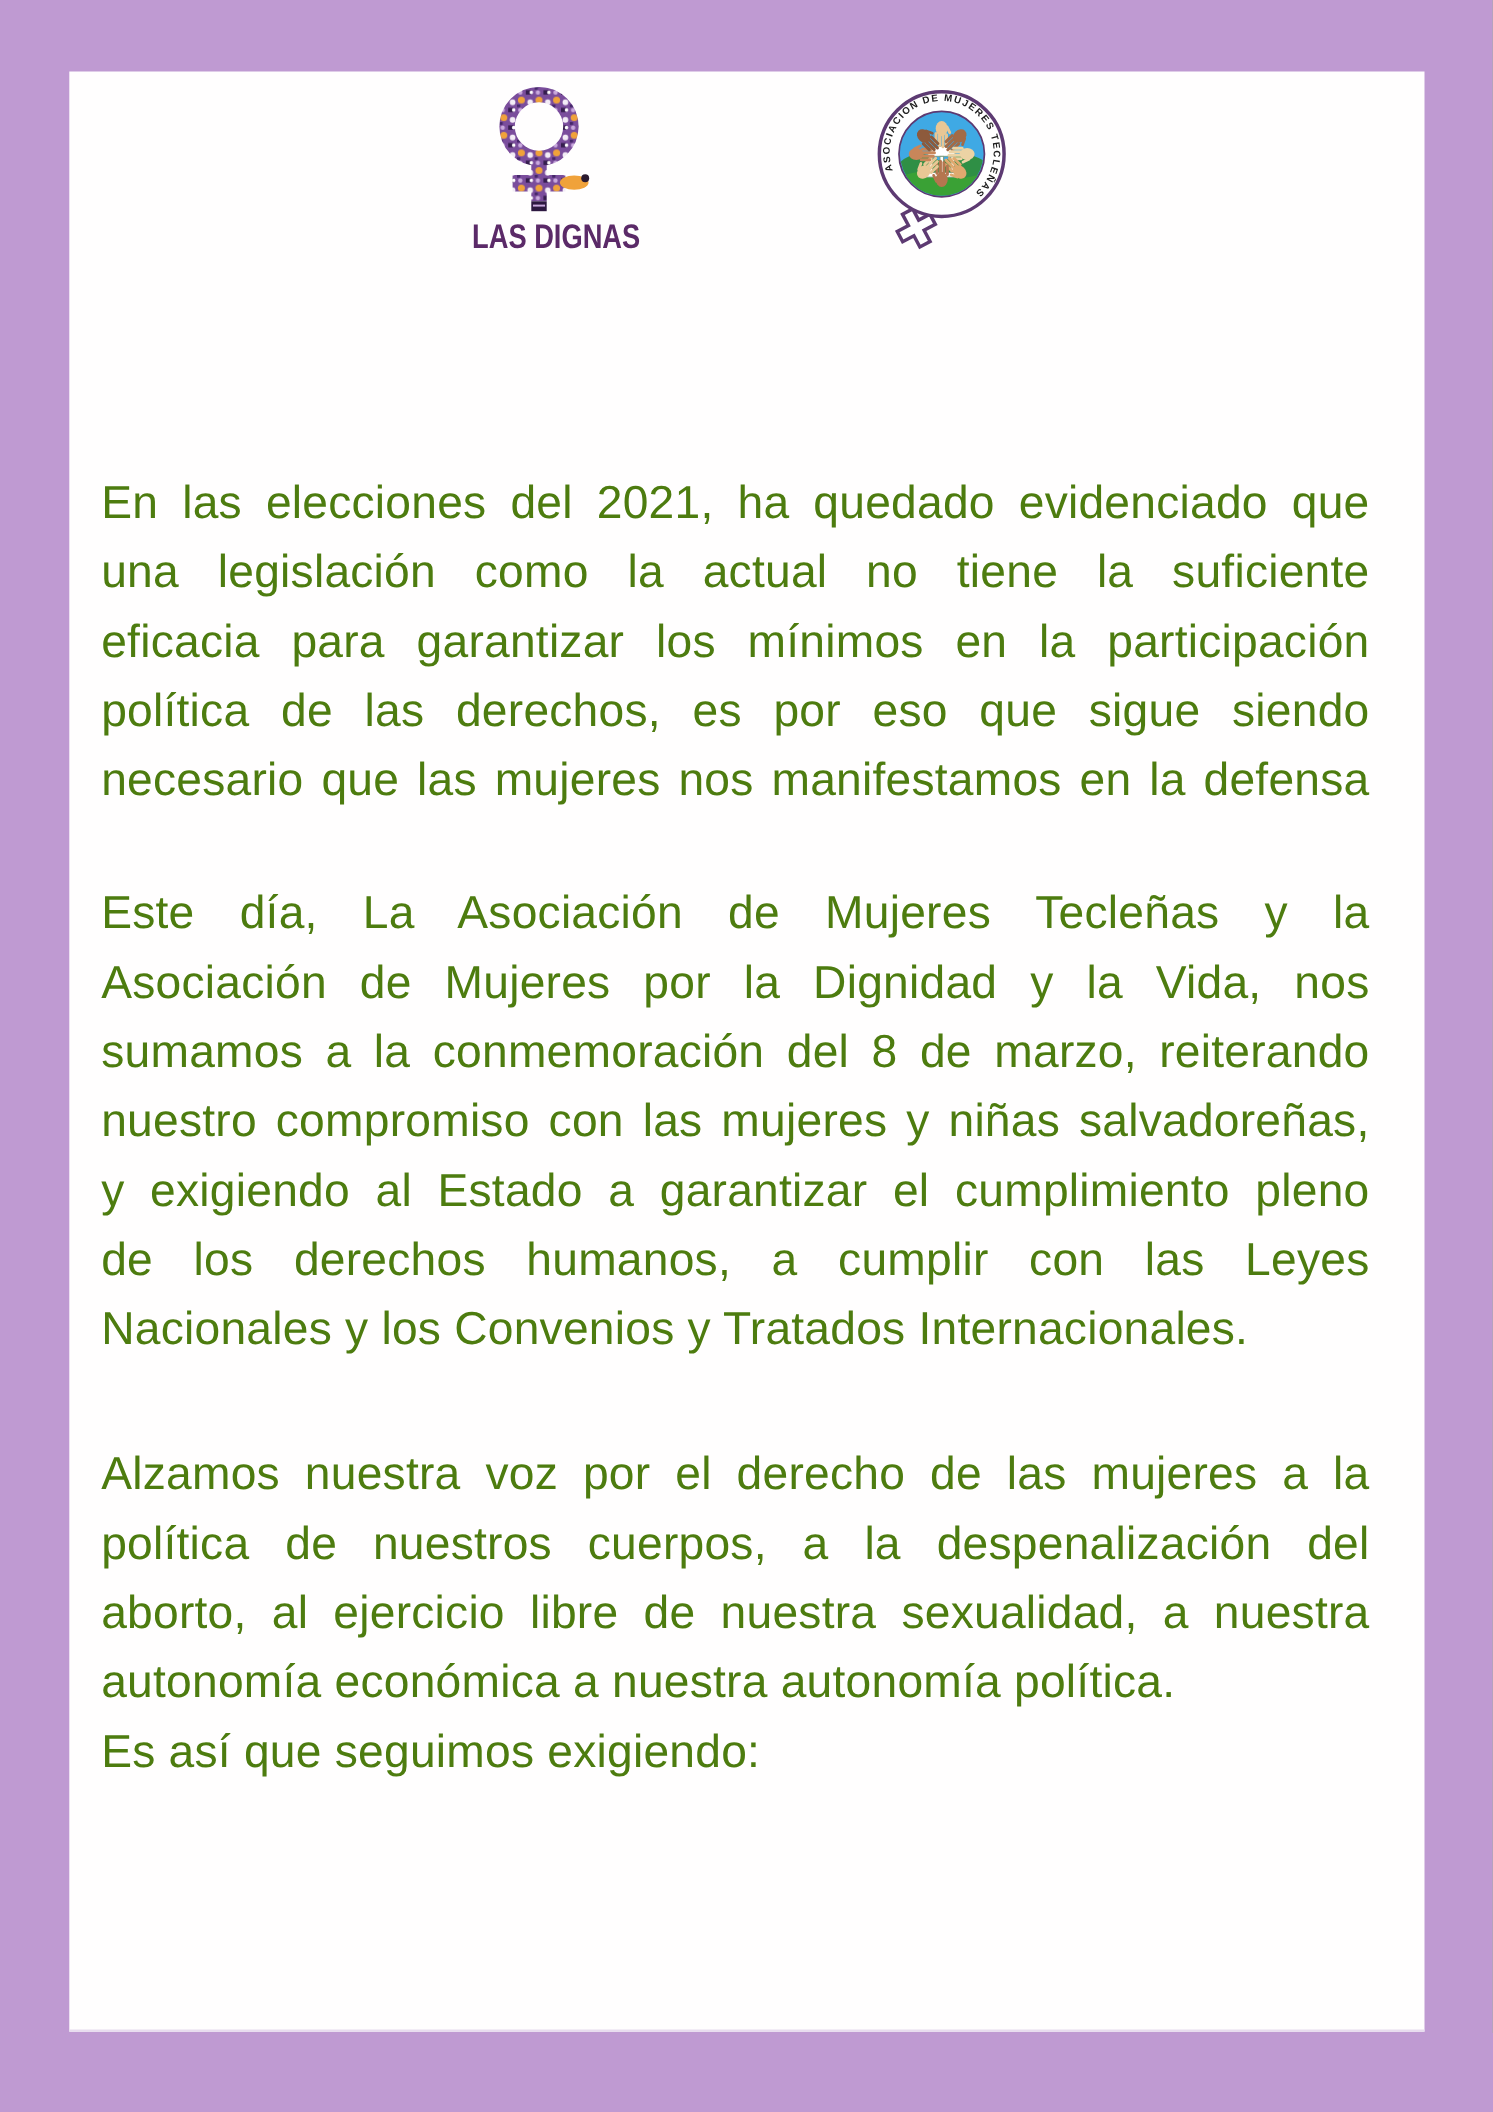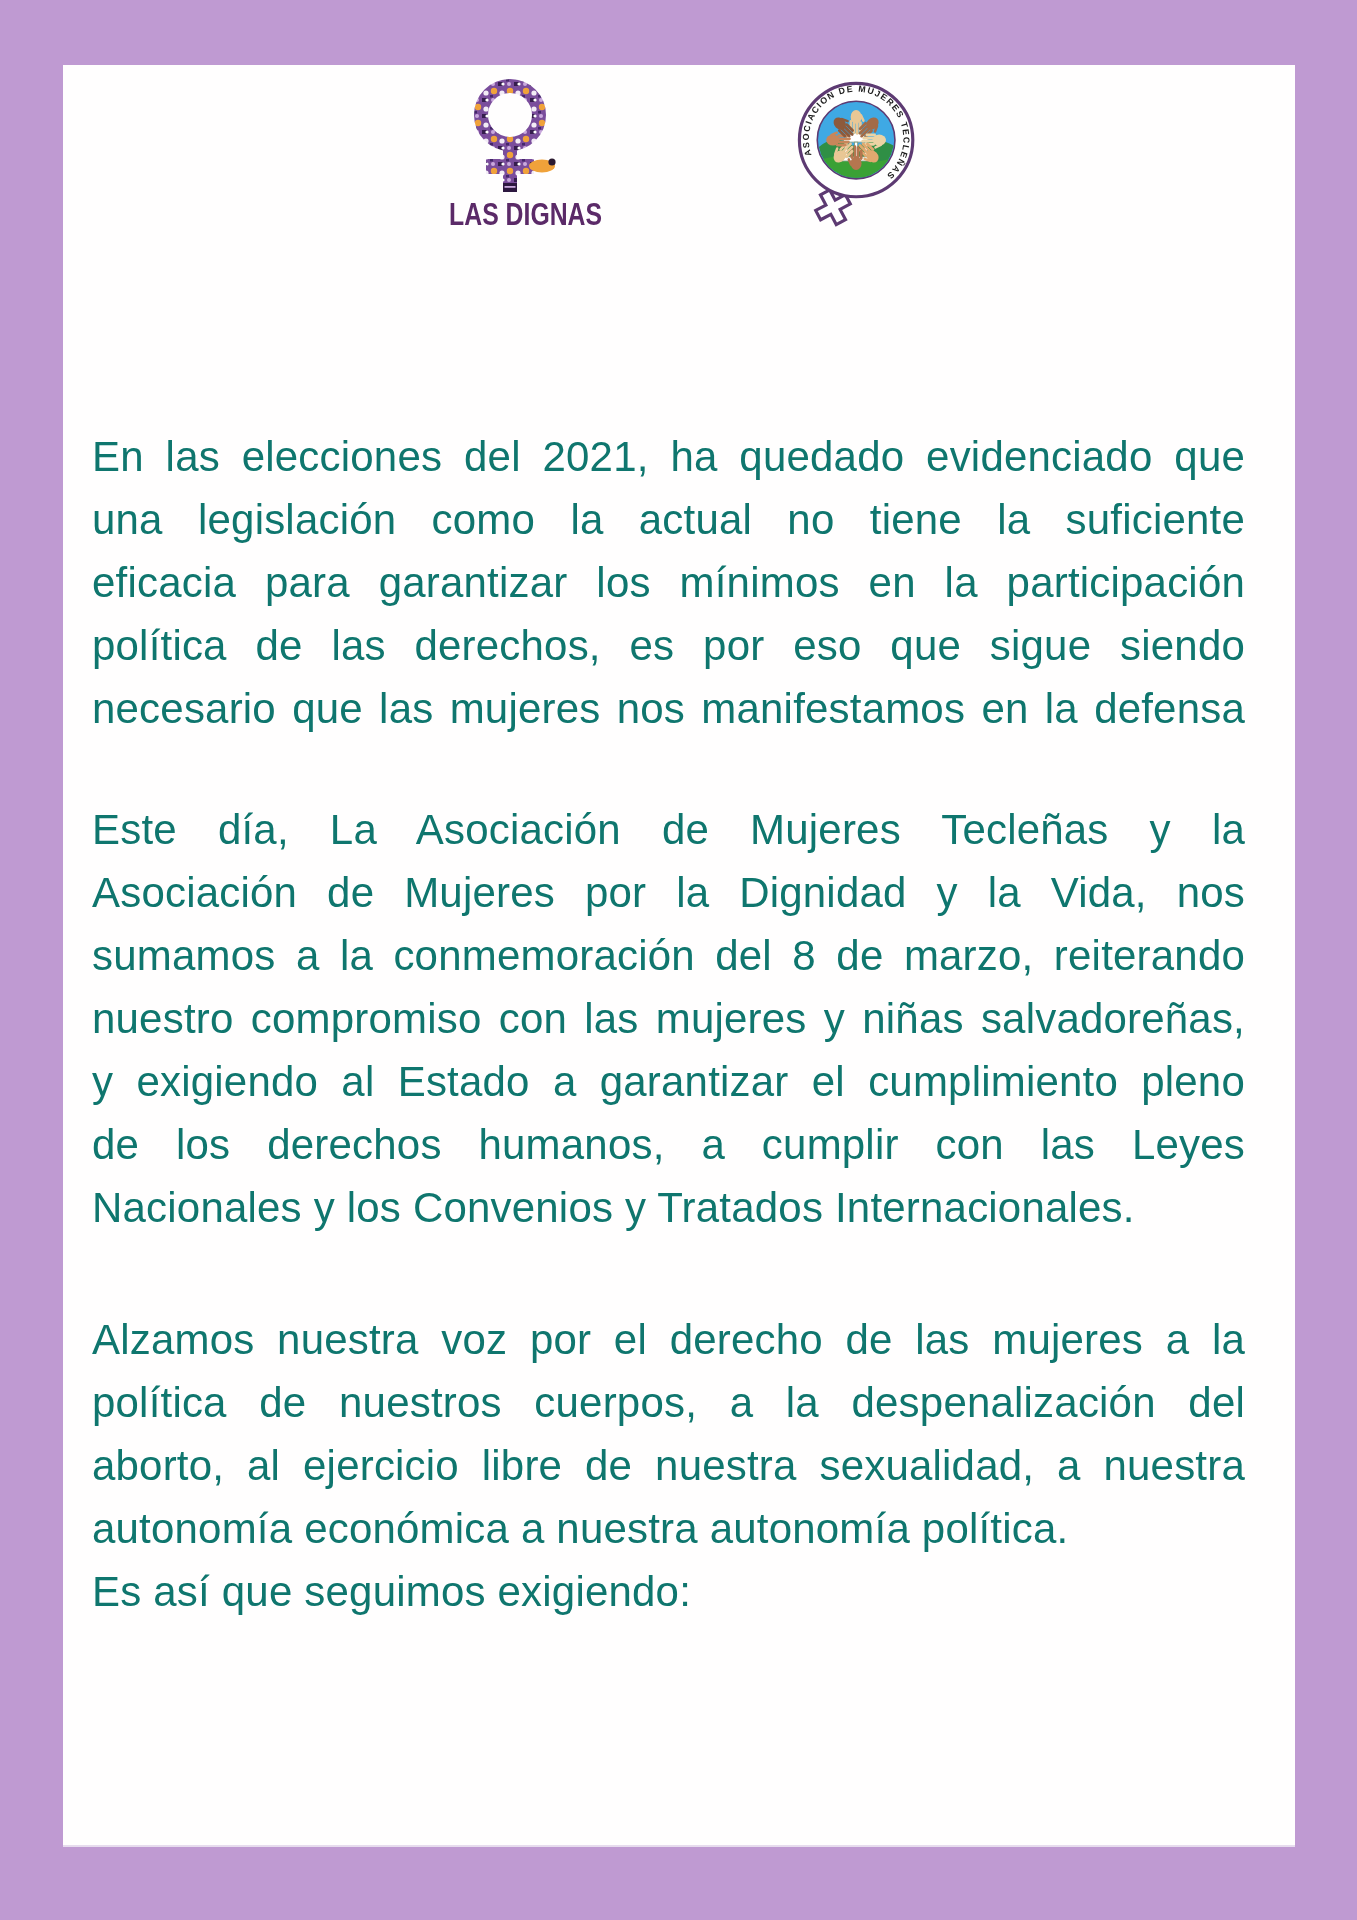--- a/index.html
+++ b/index.html
@@ -12,40 +12,40 @@
   }
   .sheet{
     position:absolute;
     left:63px;top:65px;
     width:1232px;height:1780px;
     background:#fffefe;
     border-bottom:2px solid #e7dcee;
   }
   
   .logo{position:absolute;}
-  .las-dignas{left:367px;top:6px;width:160px;text-align:center;}
+  .las-dignas{left:347px;top:6px;width:160px;text-align:center;}
   .las-dignas svg{display:block;margin:0 auto;}
   .ld-wordmark{
     margin-top:2px;
     font-weight:700;
     font-size:31px;
     color:#5b2a68;
     white-space:nowrap;
   }
   .ld-wordmark span{display:inline-block;transform:scaleX(0.8);transform-origin:center;}
   .amt{left:728px;top:14px;width:126px;}
   .amt svg{display:block;}
   
   .body-text{
     position:absolute;
     left:29px;top:360px;
     width:1153px;
     font-size:42px;
     line-height:63px;
-    color:#0f766e;
+    color:#4d7c0f;
     letter-spacing:0.2px;
   }
   .para{margin:0;}
   .para.gap-a{margin-top:58px;}
   .para.gap-b{margin-top:69px;}
   .line{
     text-align:justify;
     text-align-last:justify;
     text-justify:inter-word;
   }

